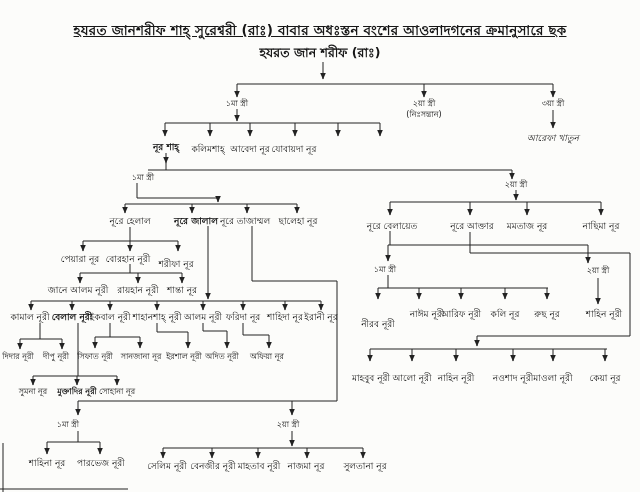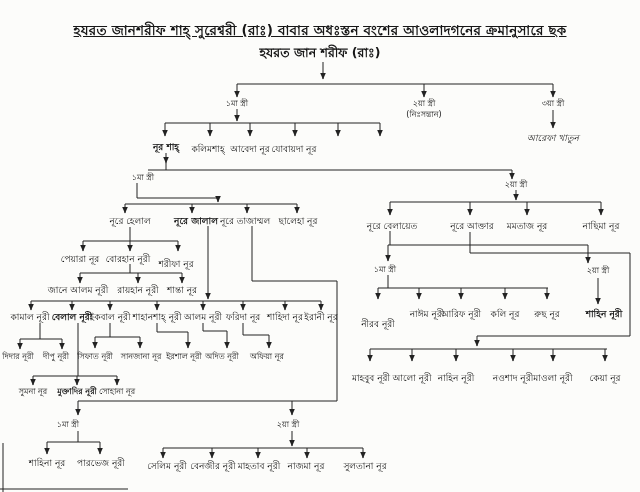--- a/index.html
+++ b/index.html
@@ -177,21 +177,21 @@
       <div class="node" style="left: 157px; top: 317px;">শাহানশাহ্ নূরী</div>
       <div class="node" style="left: 203px; top: 317px;">আলম নূরী</div>
       <div class="node" style="left: 243px; top: 317px;">ফরিদা নূর</div>
       <div class="node" style="left: 285px; top: 317px;">শাহিদা নূর</div>
       <div class="node" style="left: 321px; top: 317px;">ইরানী নূর</div>
       <div class="node" style="left: 378px; top: 324px;">নীরব নূরী</div>
       <div class="node" style="left: 419px; top: 314px; margin-left: 8px;">নাঈম নূরী</div>
       <div class="node" style="left: 461px; top: 314px;">আরিফ নূরী</div>
       <div class="node" style="left: 505px; top: 314px;">কলি নূর</div>
       <div class="node" style="left: 547px; top: 314px;">রুছ নূর</div>
-      <div class="node" style="left: 604px; top: 314px; font-weight: bold;">শাহিন নূরী</div>
+      <div class="node" style="left: 604px; top: 314px;">শাহিন নূরী</div>
       <div class="node small" style="left: 18px; top: 357px;">দিদার নূরী</div>
       <div class="node small" style="left: 56px; top: 357px;">দীপু নূরী</div>
       <div class="node small" style="left: 95px; top: 357px;">সিফাত নূরী</div>
       <div class="node small" style="left: 141px; top: 357px;">সানজানা নূর</div>
       <div class="node small" style="left: 184px; top: 357px;">ইরশাল নূরী</div>
       <div class="node small" style="left: 222px; top: 357px;">অদিত নূরী</div>
       <div class="node small" style="left: 267px; top: 357px;">অফিয়া নূর</div>
       <div class="node" style="left: 371px; top: 378px;">মাহবুব নূরী</div>
       <div class="node" style="left: 412px; top: 378px;">আলো নূরী</div>
       <div class="node" style="left: 456px; top: 378px;">নাহিন নূরী</div>

